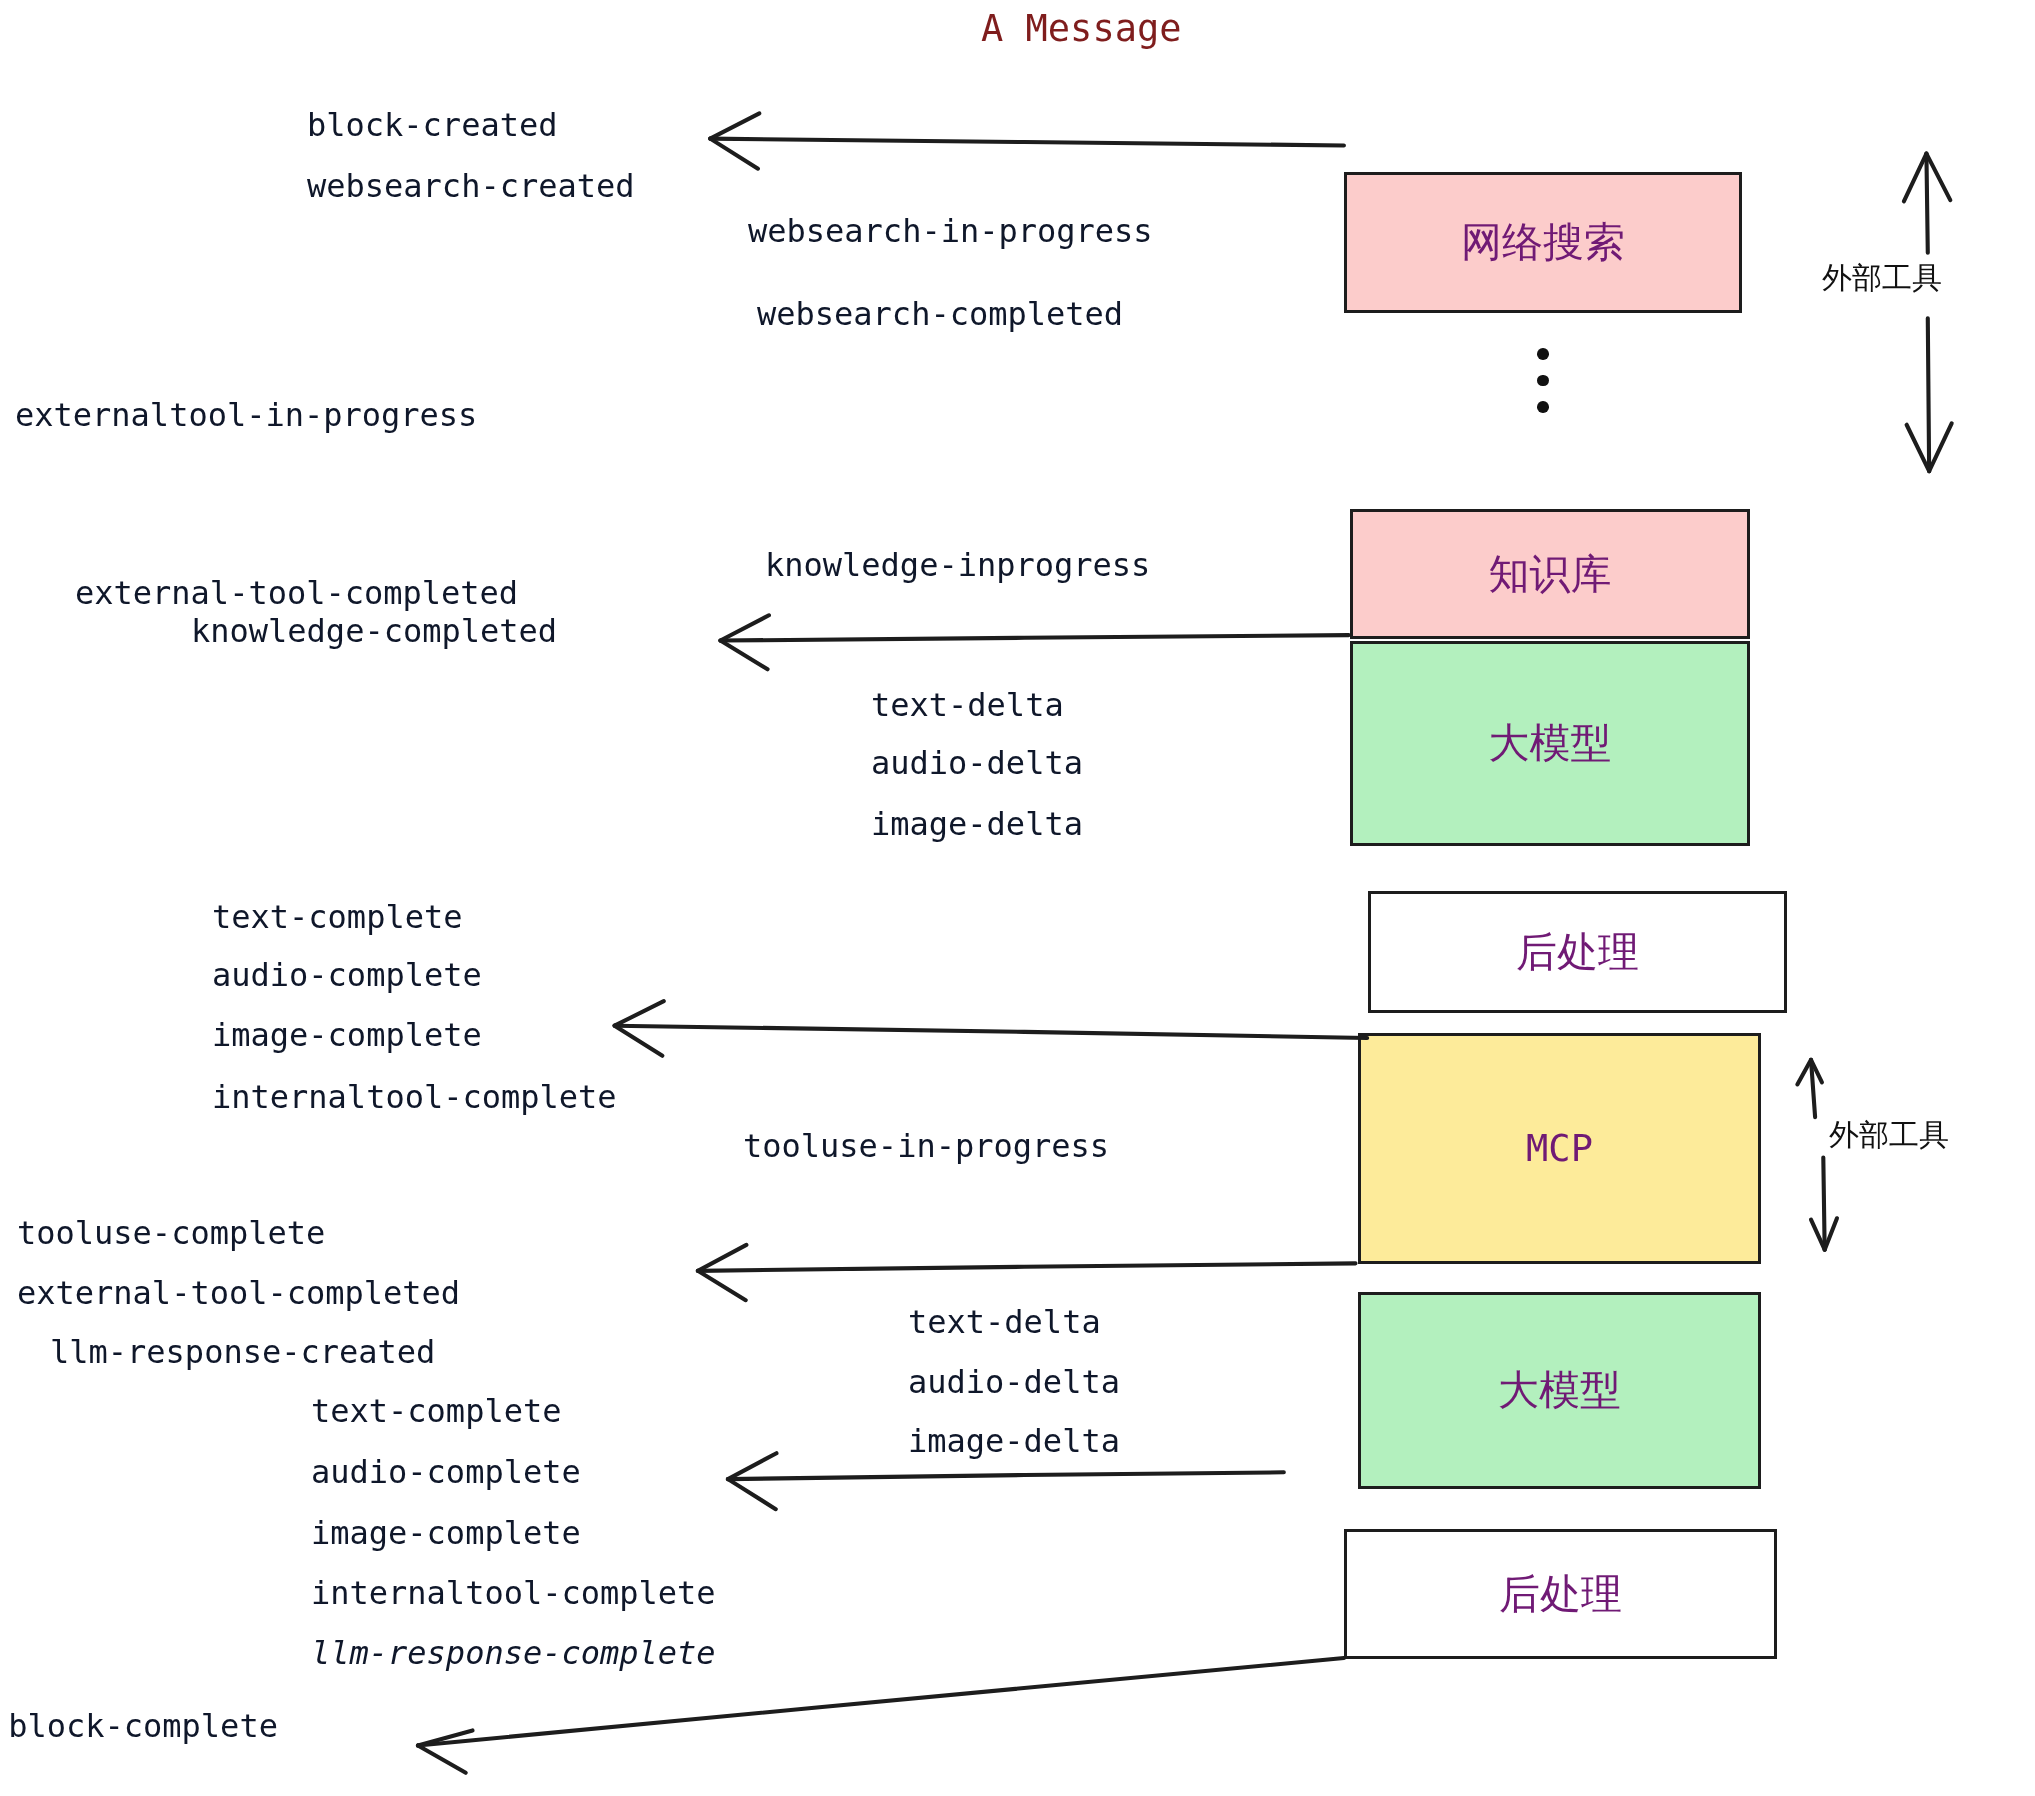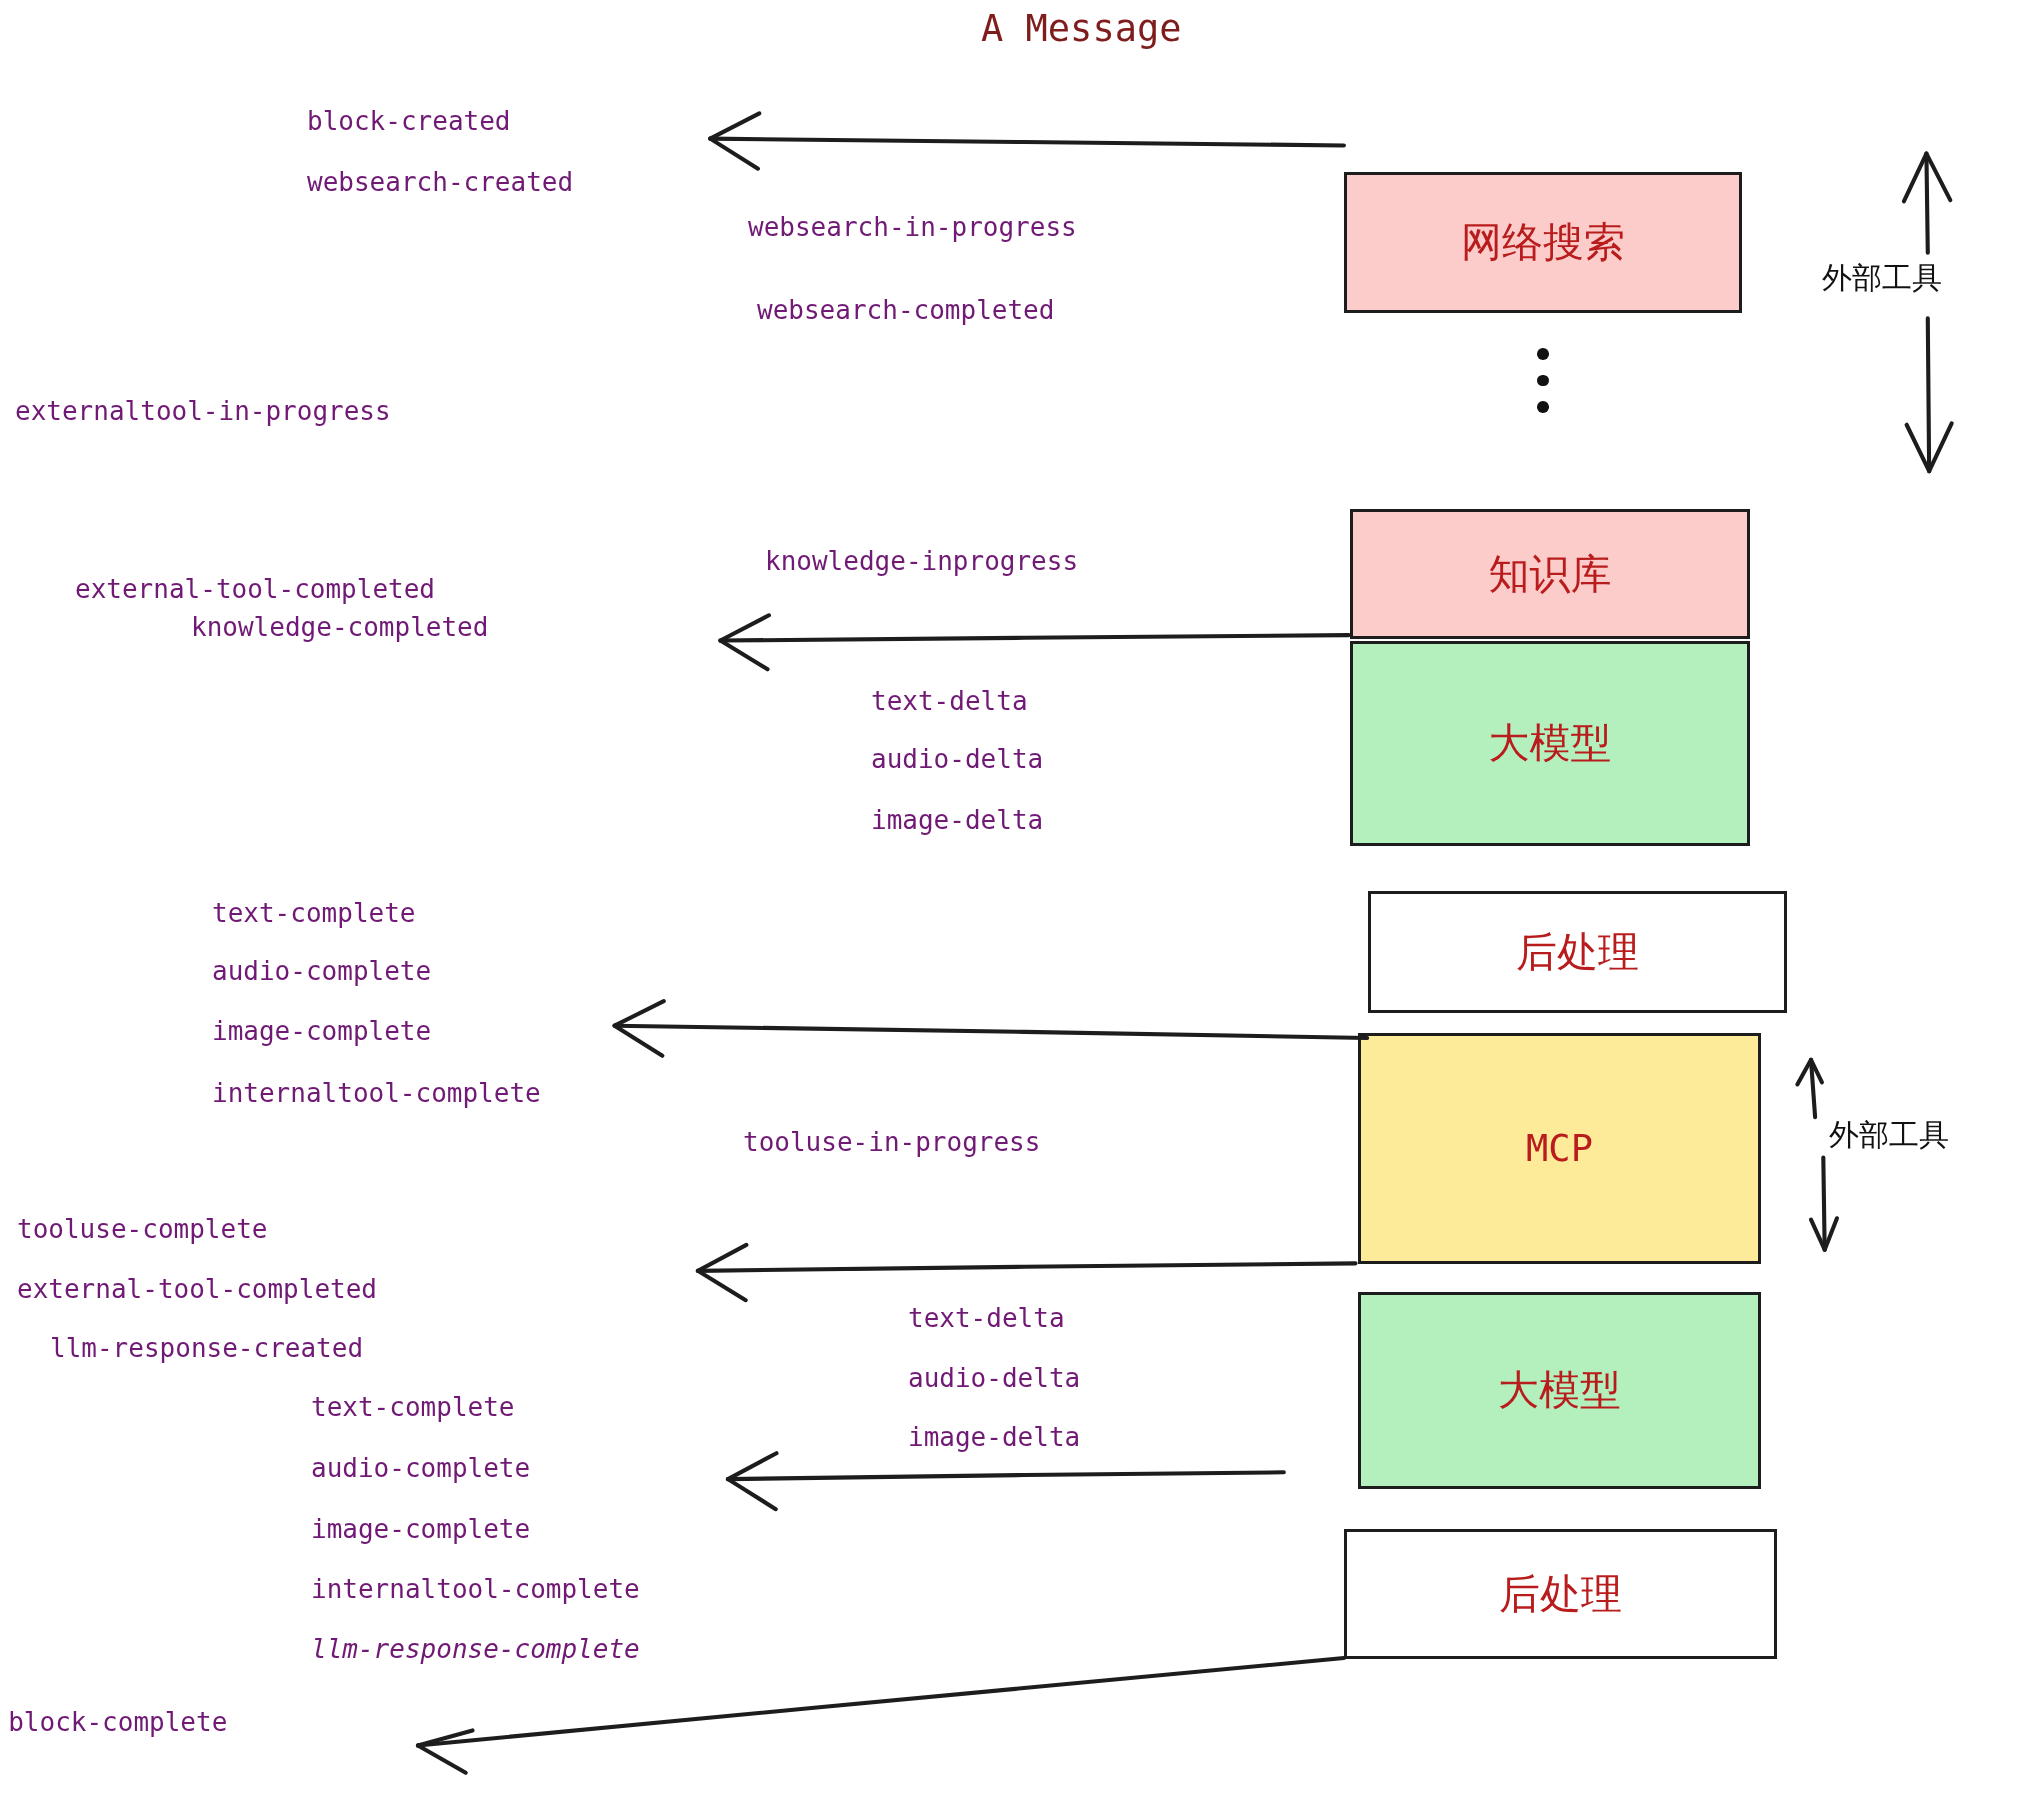--- a/index.html
+++ b/index.html
@@ -1,27 +1,27 @@
 <!DOCTYPE html>
 <html style="font-size:11px"><head>
 <meta charset="utf-8">
 <style>
   html, body { margin:0; padding:0; background:#ffffff; }
   body { width:2035px; height:1796px; position:relative; overflow:hidden;
          font-family:"DejaVu Sans Mono", monospace; color:#1a1a1a; }
   #stage { position:absolute; left:0; top:0; width:2035px; height:1796px; }
   .lbl { position:absolute; white-space:nowrap; font-family:"DejaVu Sans Mono","Liberation Mono",monospace;
-         font-size:26px; color:#701a75; letter-spacing:0px; }
+         font-size:32px; color:#0f172a; letter-spacing:0px; }
   .title { position:absolute; white-space:nowrap; font-family:"DejaVu Sans Mono","Liberation Mono",monospace;
            font-size:37px; color:#7f1d1d; }
   .cn { position:absolute; white-space:nowrap; font-family:"DejaVu Sans","Liberation Sans",sans-serif;
         font-size:30px; color:#111111; }
   .box { position:absolute; border:3.4px solid #1d1d1d; box-sizing:border-box;
          display:flex; align-items:center; justify-content:center; }
-  .box .boxlabel { font-family:"DejaVu Sans","Liberation Sans",sans-serif; font-size:41px; color:#b91c1c;
+  .box .boxlabel { font-family:"DejaVu Sans","Liberation Sans",sans-serif; font-size:41px; color:#701a75;
                    line-height:1; }
   .box.mcp .boxlabel { font-family:"DejaVu Sans Mono","Liberation Mono",monospace; font-size:37px; }
   .dots { position:absolute; display:flex; flex-direction:column; align-items:center; gap:15px; }
   .dots i { display:block; width:11.6px; height:11.6px; border-radius:50%; background:#111111; }
   svg.ov { position:absolute; left:0; top:0; width:2035px; height:1796px; pointer-events:none; }
 </style>
 </head>
 <body>
 
 <div id="stage">

